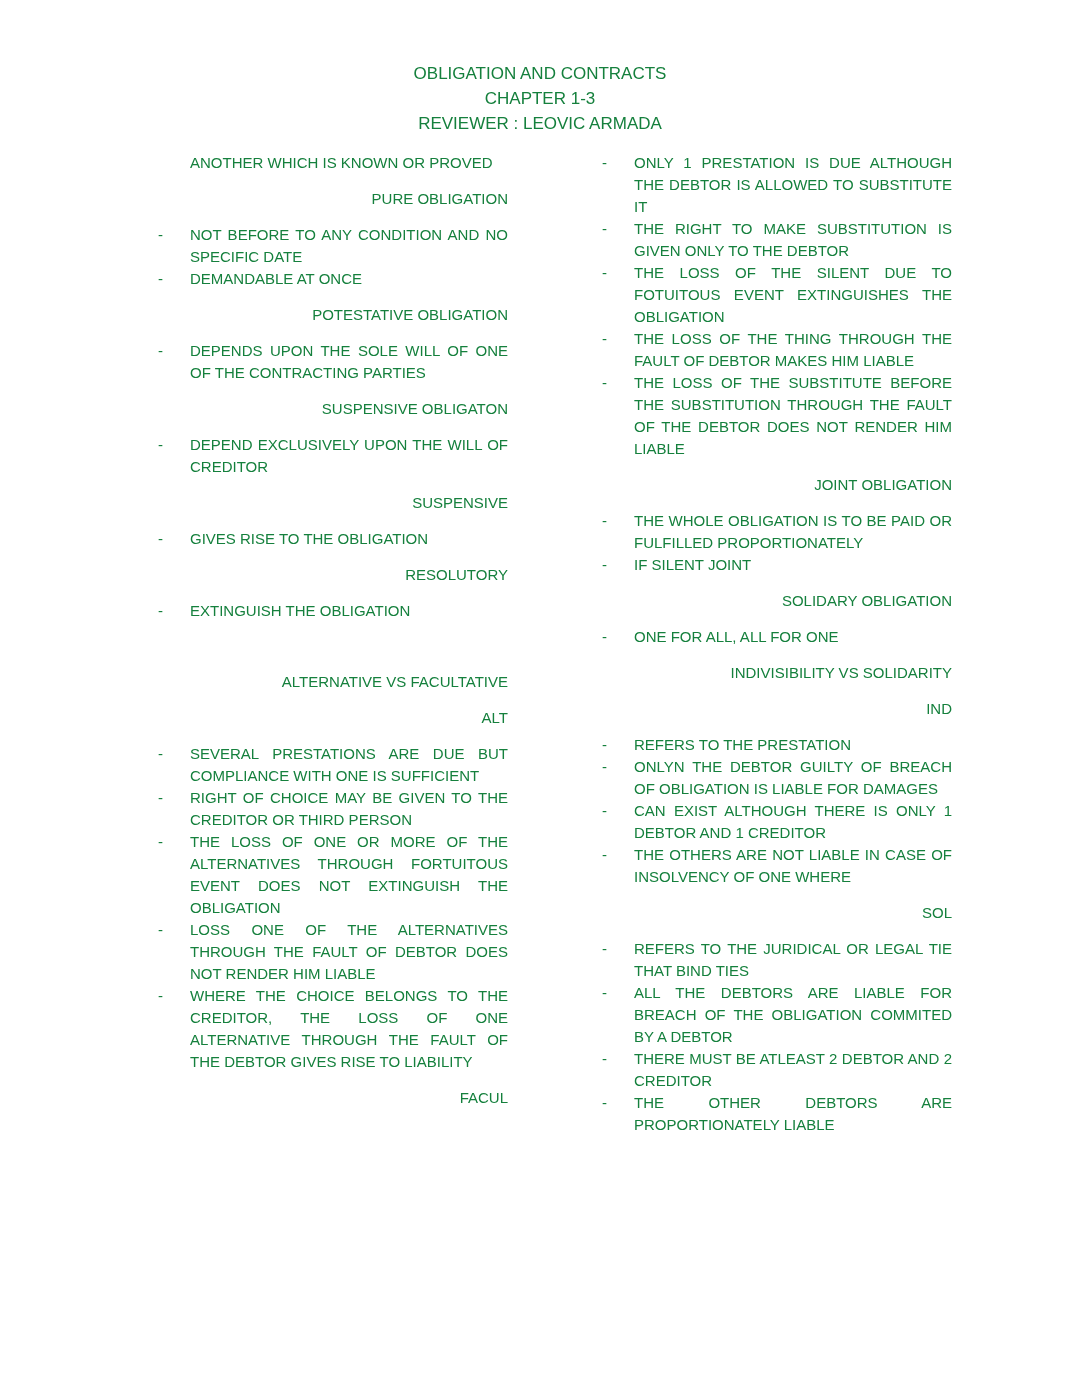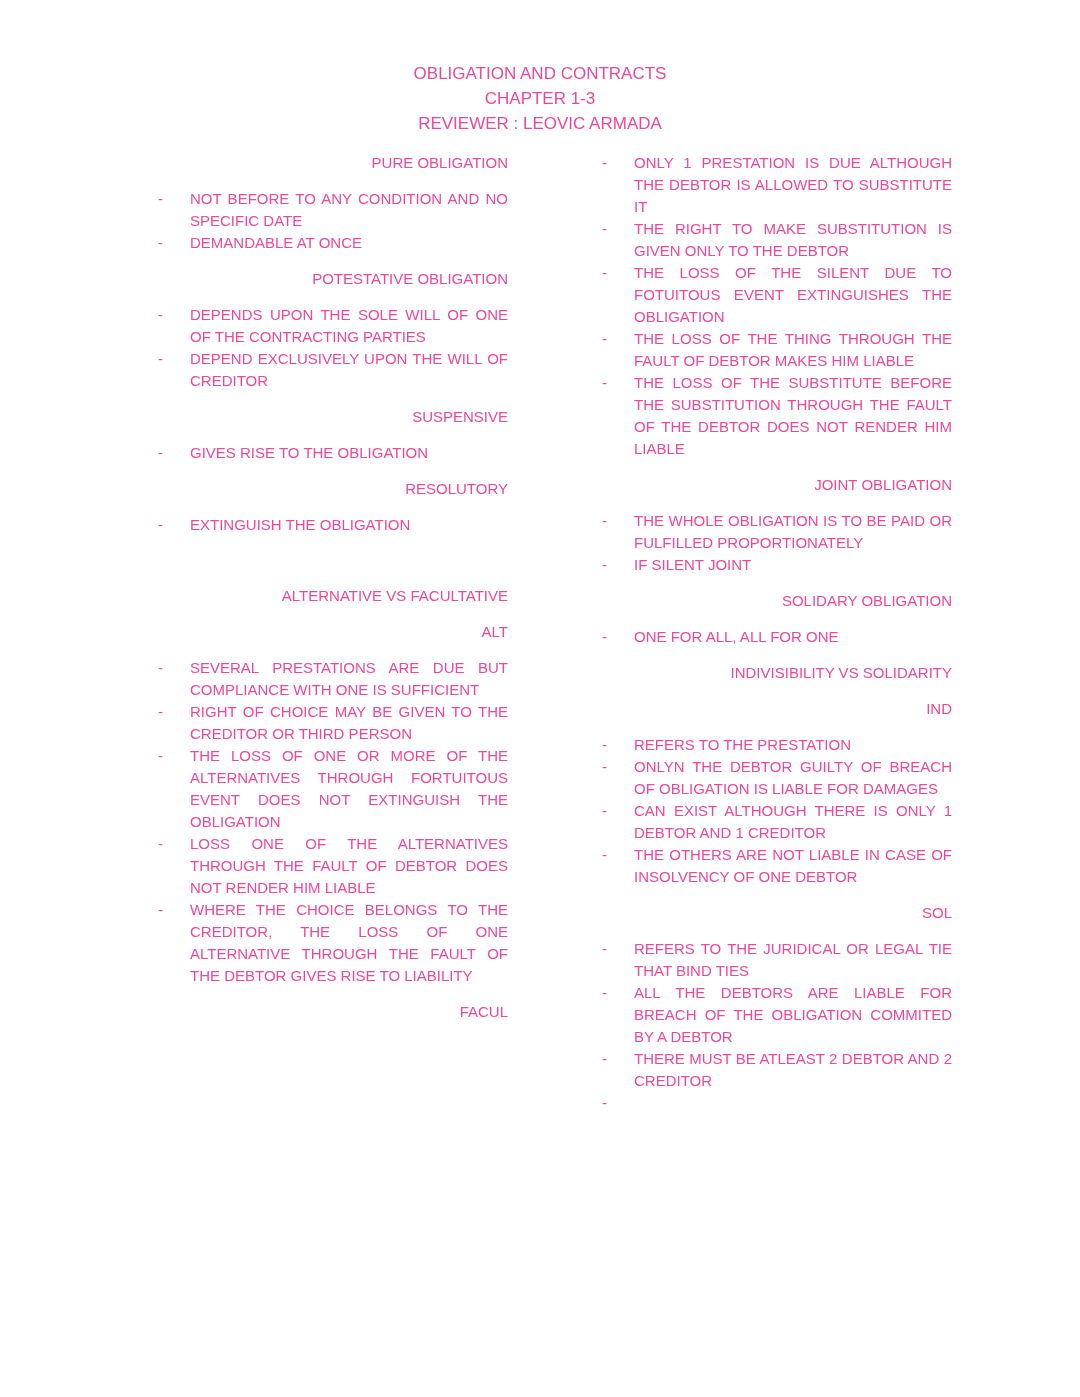--- a/index.html
+++ b/index.html
@@ -9,21 +9,21 @@
   }
   .page {
     position: relative;
     width: 1080px;
     height: 1397px;
     background: #ffffff;
     overflow: hidden;
     font-family: "Liberation Sans", sans-serif;
     font-size: 15px;
     line-height: 22px;
-    color: #ec4899;
+    color: #15803d;
   }
   .title-block {
     position: absolute;
     top: 61px;
     left: 0;
     right: 0;
     text-align: center;
     font-size: 17px;
     line-height: 25px;
   }
@@ -69,37 +69,39 @@
   <div class="title-block">
     <div>OBLIGATION AND CONTRACTS</div>
     <div>CHAPTER 1-3</div>
     <div>REVIEWER : LEOVIC ARMADA</div>
   </div>
 
   <div class="cols">
 
     <div class="col">
 
+      <div class="intro-para">ANOTHER WHICH IS KNOWN OR PROVED</div>
 
       <div class="heading">PURE OBLIGATION</div>
       <div class="bullet">
         <span class="dash">-</span>
         <span class="btext">NOT BEFORE TO ANY CONDITION AND NO SPECIFIC DATE</span>
       </div>
       <div class="bullet">
         <span class="dash">-</span>
         <span class="btext">DEMANDABLE AT ONCE</span>
       </div>
 
       <div class="heading">POTESTATIVE OBLIGATION</div>
       <div class="bullet">
         <span class="dash">-</span>
         <span class="btext">DEPENDS UPON THE SOLE WILL OF ONE OF THE CONTRACTING PARTIES</span>
       </div>
 
+      <div class="heading">SUSPENSIVE OBLIGATON</div>
       <div class="bullet">
         <span class="dash">-</span>
         <span class="btext">DEPEND EXCLUSIVELY UPON THE WILL OF CREDITOR</span>
       </div>
 
       <div class="heading">SUSPENSIVE</div>
       <div class="bullet">
         <span class="dash">-</span>
         <span class="btext">GIVES RISE TO THE OBLIGATION</span>
       </div>
@@ -186,35 +188,36 @@
       <div class="bullet">
         <span class="dash">-</span>
         <span class="btext">ONLYN THE DEBTOR GUILTY OF BREACH OF OBLIGATION IS LIABLE FOR DAMAGES</span>
       </div>
       <div class="bullet">
         <span class="dash">-</span>
         <span class="btext">CAN EXIST ALTHOUGH THERE IS ONLY 1 DEBTOR AND 1 CREDITOR</span>
       </div>
       <div class="bullet">
         <span class="dash">-</span>
-        <span class="btext">THE OTHERS ARE NOT LIABLE IN CASE OF INSOLVENCY OF ONE DEBTOR</span>
+        <span class="btext">THE OTHERS ARE NOT LIABLE IN CASE OF INSOLVENCY OF ONE WHERE</span>
       </div>
 
       <div class="heading">SOL</div>
       <div class="bullet">
         <span class="dash">-</span>
         <span class="btext">REFERS TO THE JURIDICAL OR LEGAL TIE THAT BIND TIES</span>
       </div>
       <div class="bullet">
         <span class="dash">-</span>
         <span class="btext">ALL THE DEBTORS ARE LIABLE FOR BREACH OF THE OBLIGATION COMMITED BY A DEBTOR</span>
       </div>
       <div class="bullet">
         <span class="dash">-</span>
         <span class="btext">THERE MUST BE ATLEAST 2 DEBTOR AND 2 CREDITOR</span>
       </div>
       <div class="bullet">
         <span class="dash">-</span>
+        <span class="btext">THE OTHER DEBTORS ARE PROPORTIONATELY LIABLE</span>
       </div>
     </div>
 
   </div>
 </div>
 
 </body></html>

